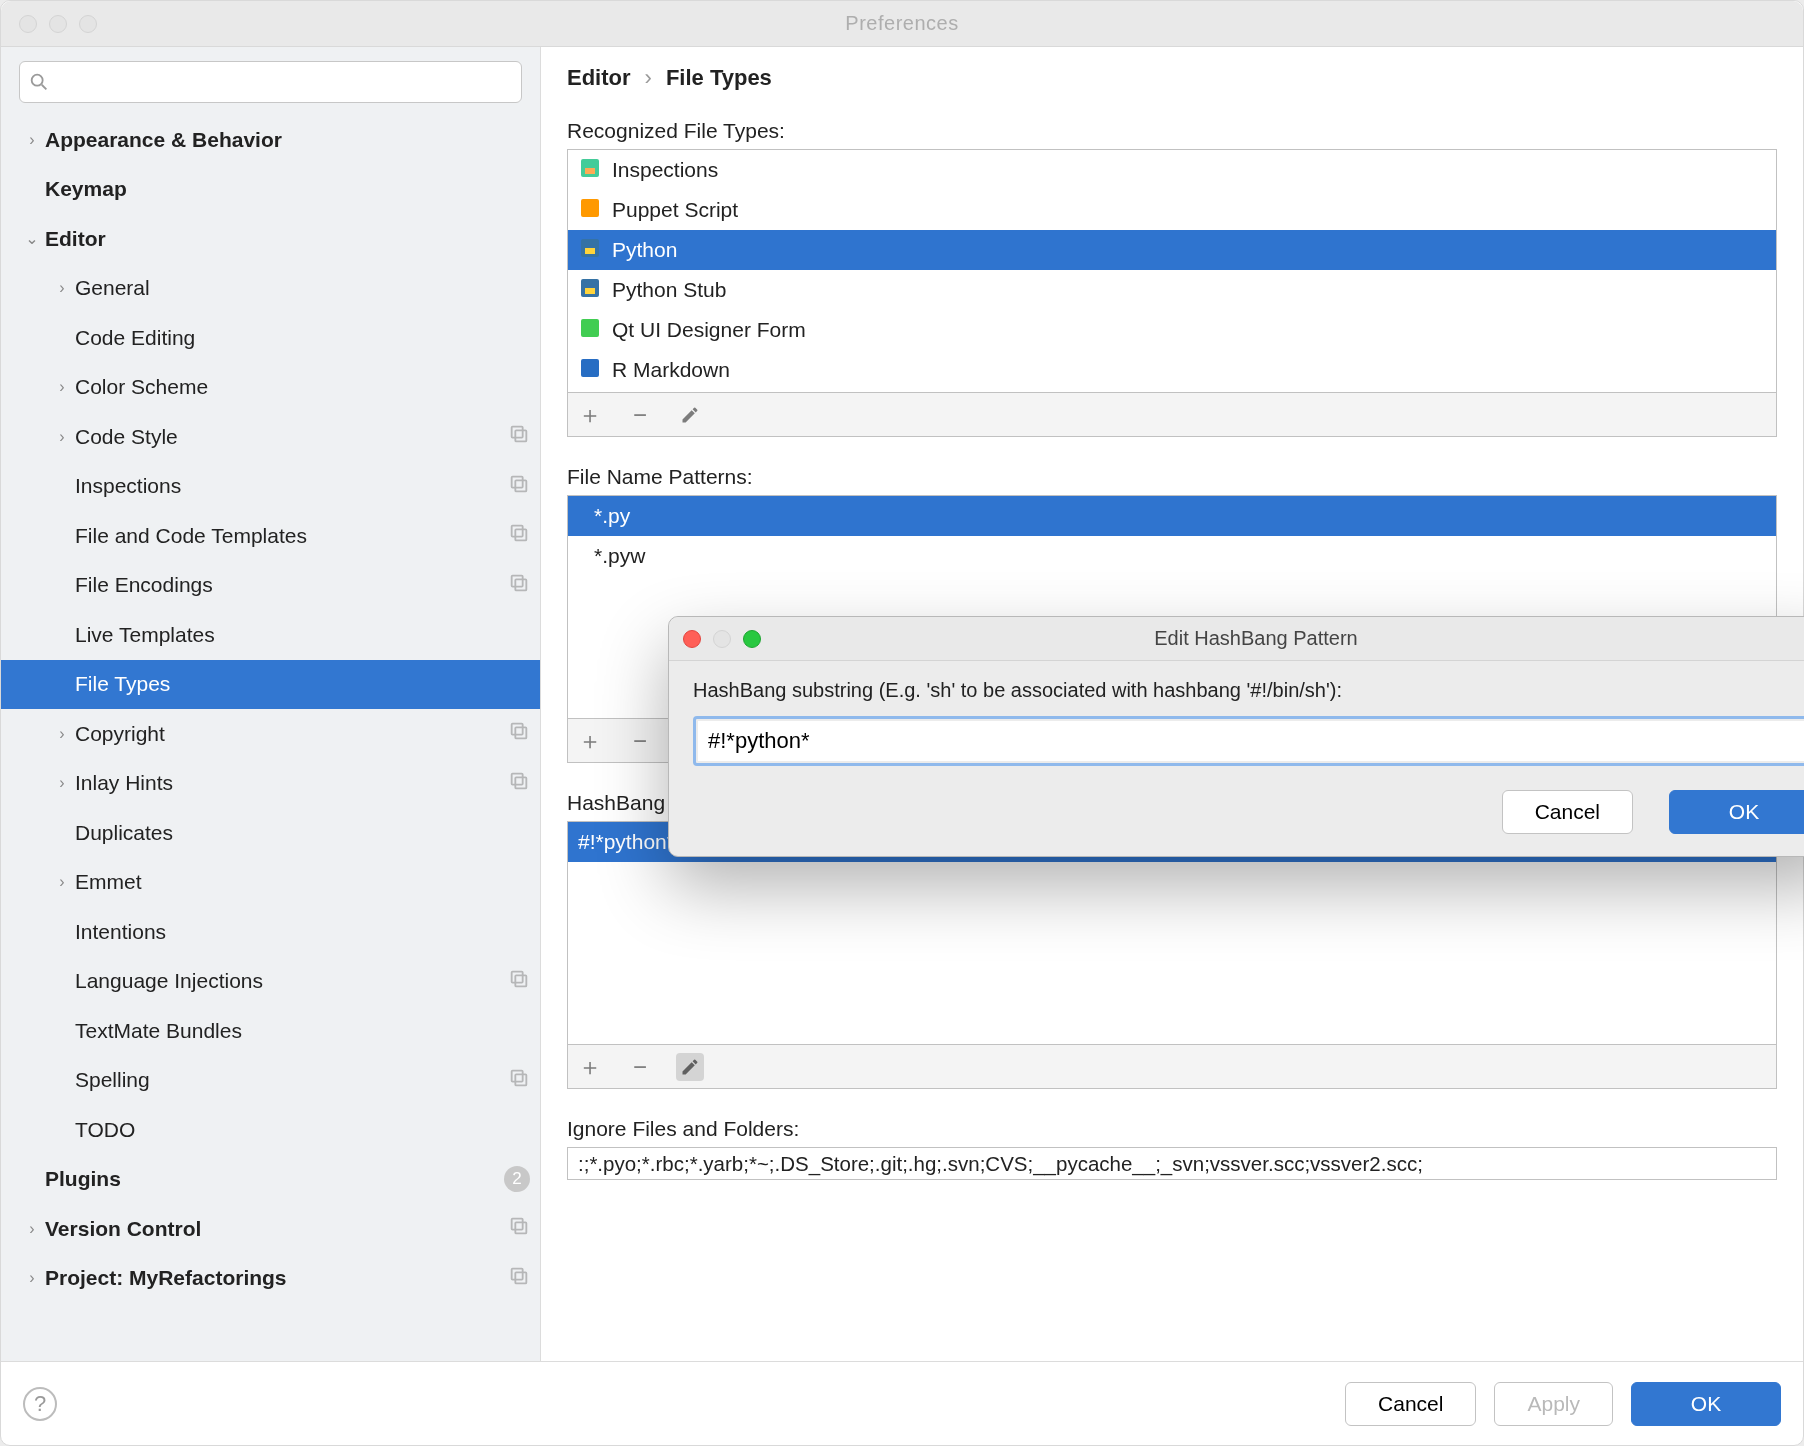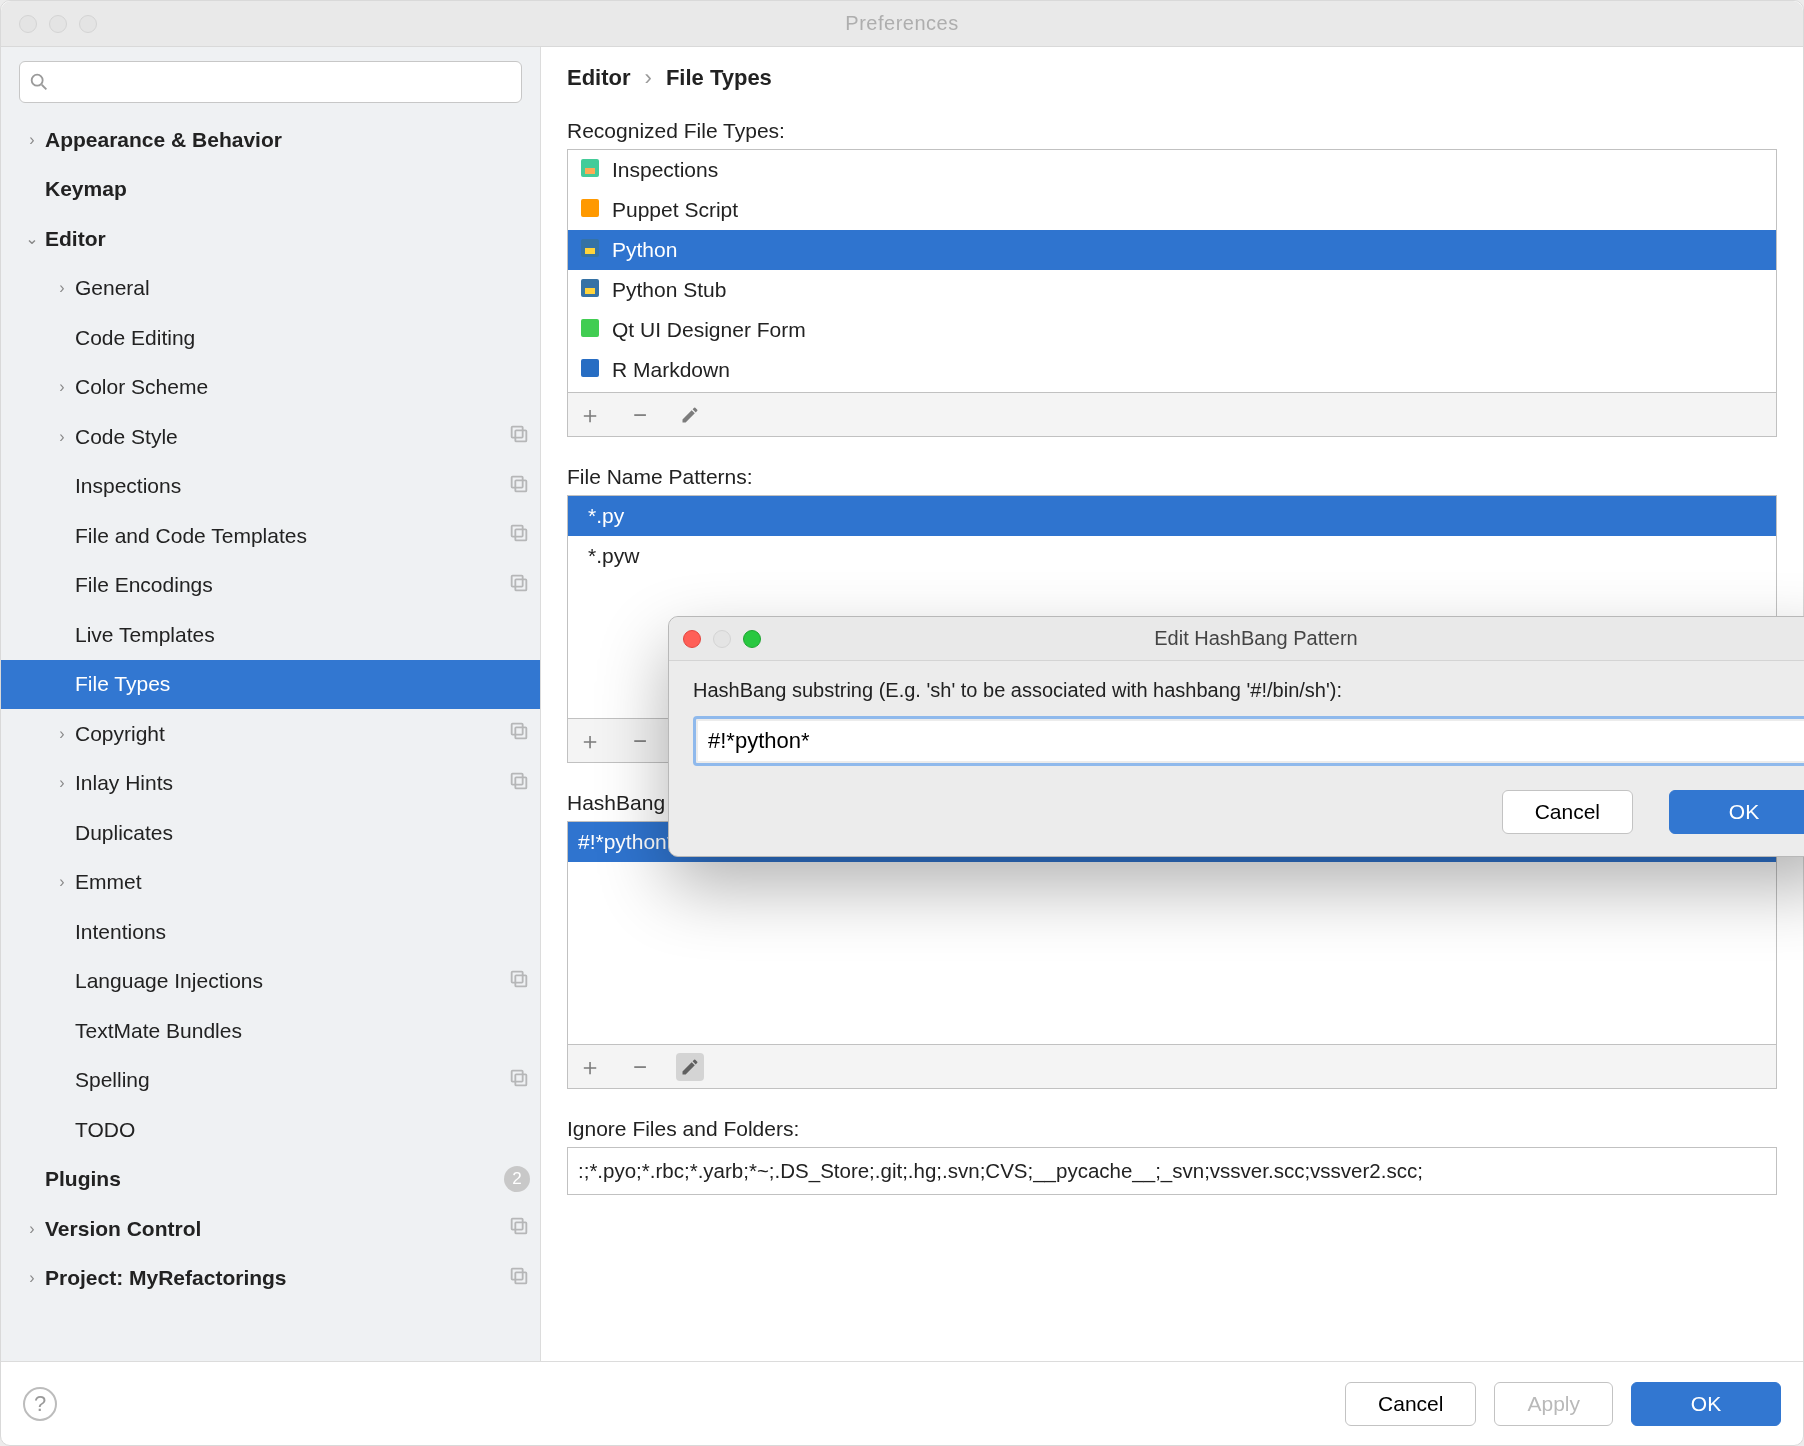--- a/index.html
+++ b/index.html
@@ -37,28 +37,28 @@
 .section-label { font-size: 21px; color: #222; margin-bottom: 6px; }
 .listbox { border: 1px solid #c1c1c1; background: #fff; height: 244px; overflow: hidden; }
 .listitem { display: flex; align-items: center; height: 40px; padding-left: 10px; gap: 10px; font-size: 21px; }
 .listitem.sel { background: #2f74cf; color: #fff; }
 .fileicon { width: 24px; height: 24px; display: inline-block; }
 .toolbar { border: 1px solid #c1c1c1; border-top: none; height: 44px; background: #f4f4f4; display: flex; align-items: center; padding-left: 8px; gap: 22px; margin-bottom: 28px; }
 .tbtn { width: 28px; height: 28px; display: flex; align-items: center; justify-content: center; color: #7c7c7c; font-size: 24px; cursor: pointer; border-radius: 4px; }
 .tbtn.selected { background: #d4d4d4; }
 
 .patterns-box { border: 1px solid #c1c1c1; background: #fff; height: 224px; overflow: hidden; }
-.pat-item { height: 40px; padding-left: 20px; display: flex; align-items: center; font-size: 21px; }
+.pat-item { height: 40px; padding-left: 26px; display: flex; align-items: center; font-size: 21px; }
 .pat-item.sel { background: #2f74cf; color: #fff; }
 
 .hash-box { border: 1px solid #c1c1c1; background: #fff; height: 224px; }
 .hash-item { height: 40px; padding-left: 10px; display: flex; align-items: center; font-size: 21px; }
 .hash-item.sel { background: #2f74cf; color: #fff; }
 
-.ignore-input { width: 100%; border: 1px solid #c1c1c1; height: 48px; padding: 0 10px; font-size: 20.5px; color: #222; }
+.ignore-input { width: 100%; border: 1px solid #c1c1c1; height: 33px; padding: 0 10px; font-size: 20.5px; color: #222; }
 
 
 .footer { height: 84px; border-top: 1px solid #dcdcdc; display: flex; align-items: center; padding: 0 22px; }
 .help { width: 34px; height: 34px; border: 2px solid #bcbcbc; border-radius: 50%; display: flex; align-items: center; justify-content: center; color: #9a9a9a; font-size: 22px; }
 .flexspace { flex: 1; }
 .btn { height: 44px; border-radius: 6px; border: 1px solid #c3c3c3; background: #fff; padding: 4px 32px; font-size: 21px; cursor: pointer; margin-left: 18px; }
 .btn.primary { background: #3277d1; color: #fff; border-color: #3277d1; min-width: 150px; }
 .btn[disabled] { color: #b9b9b9; }
 
 

